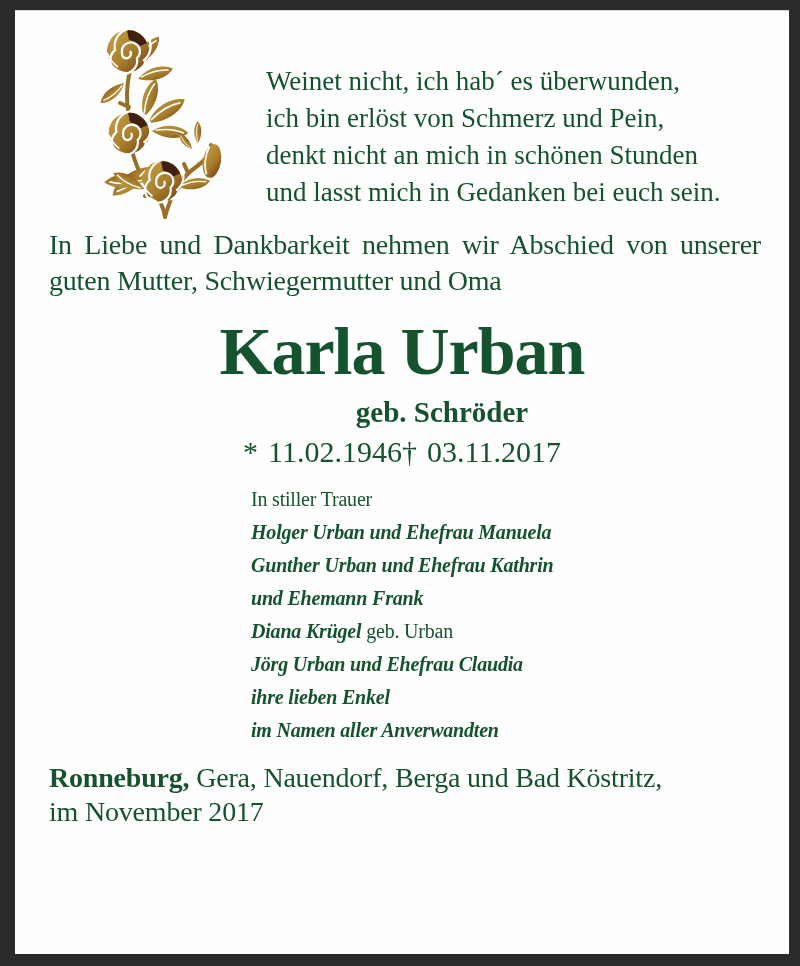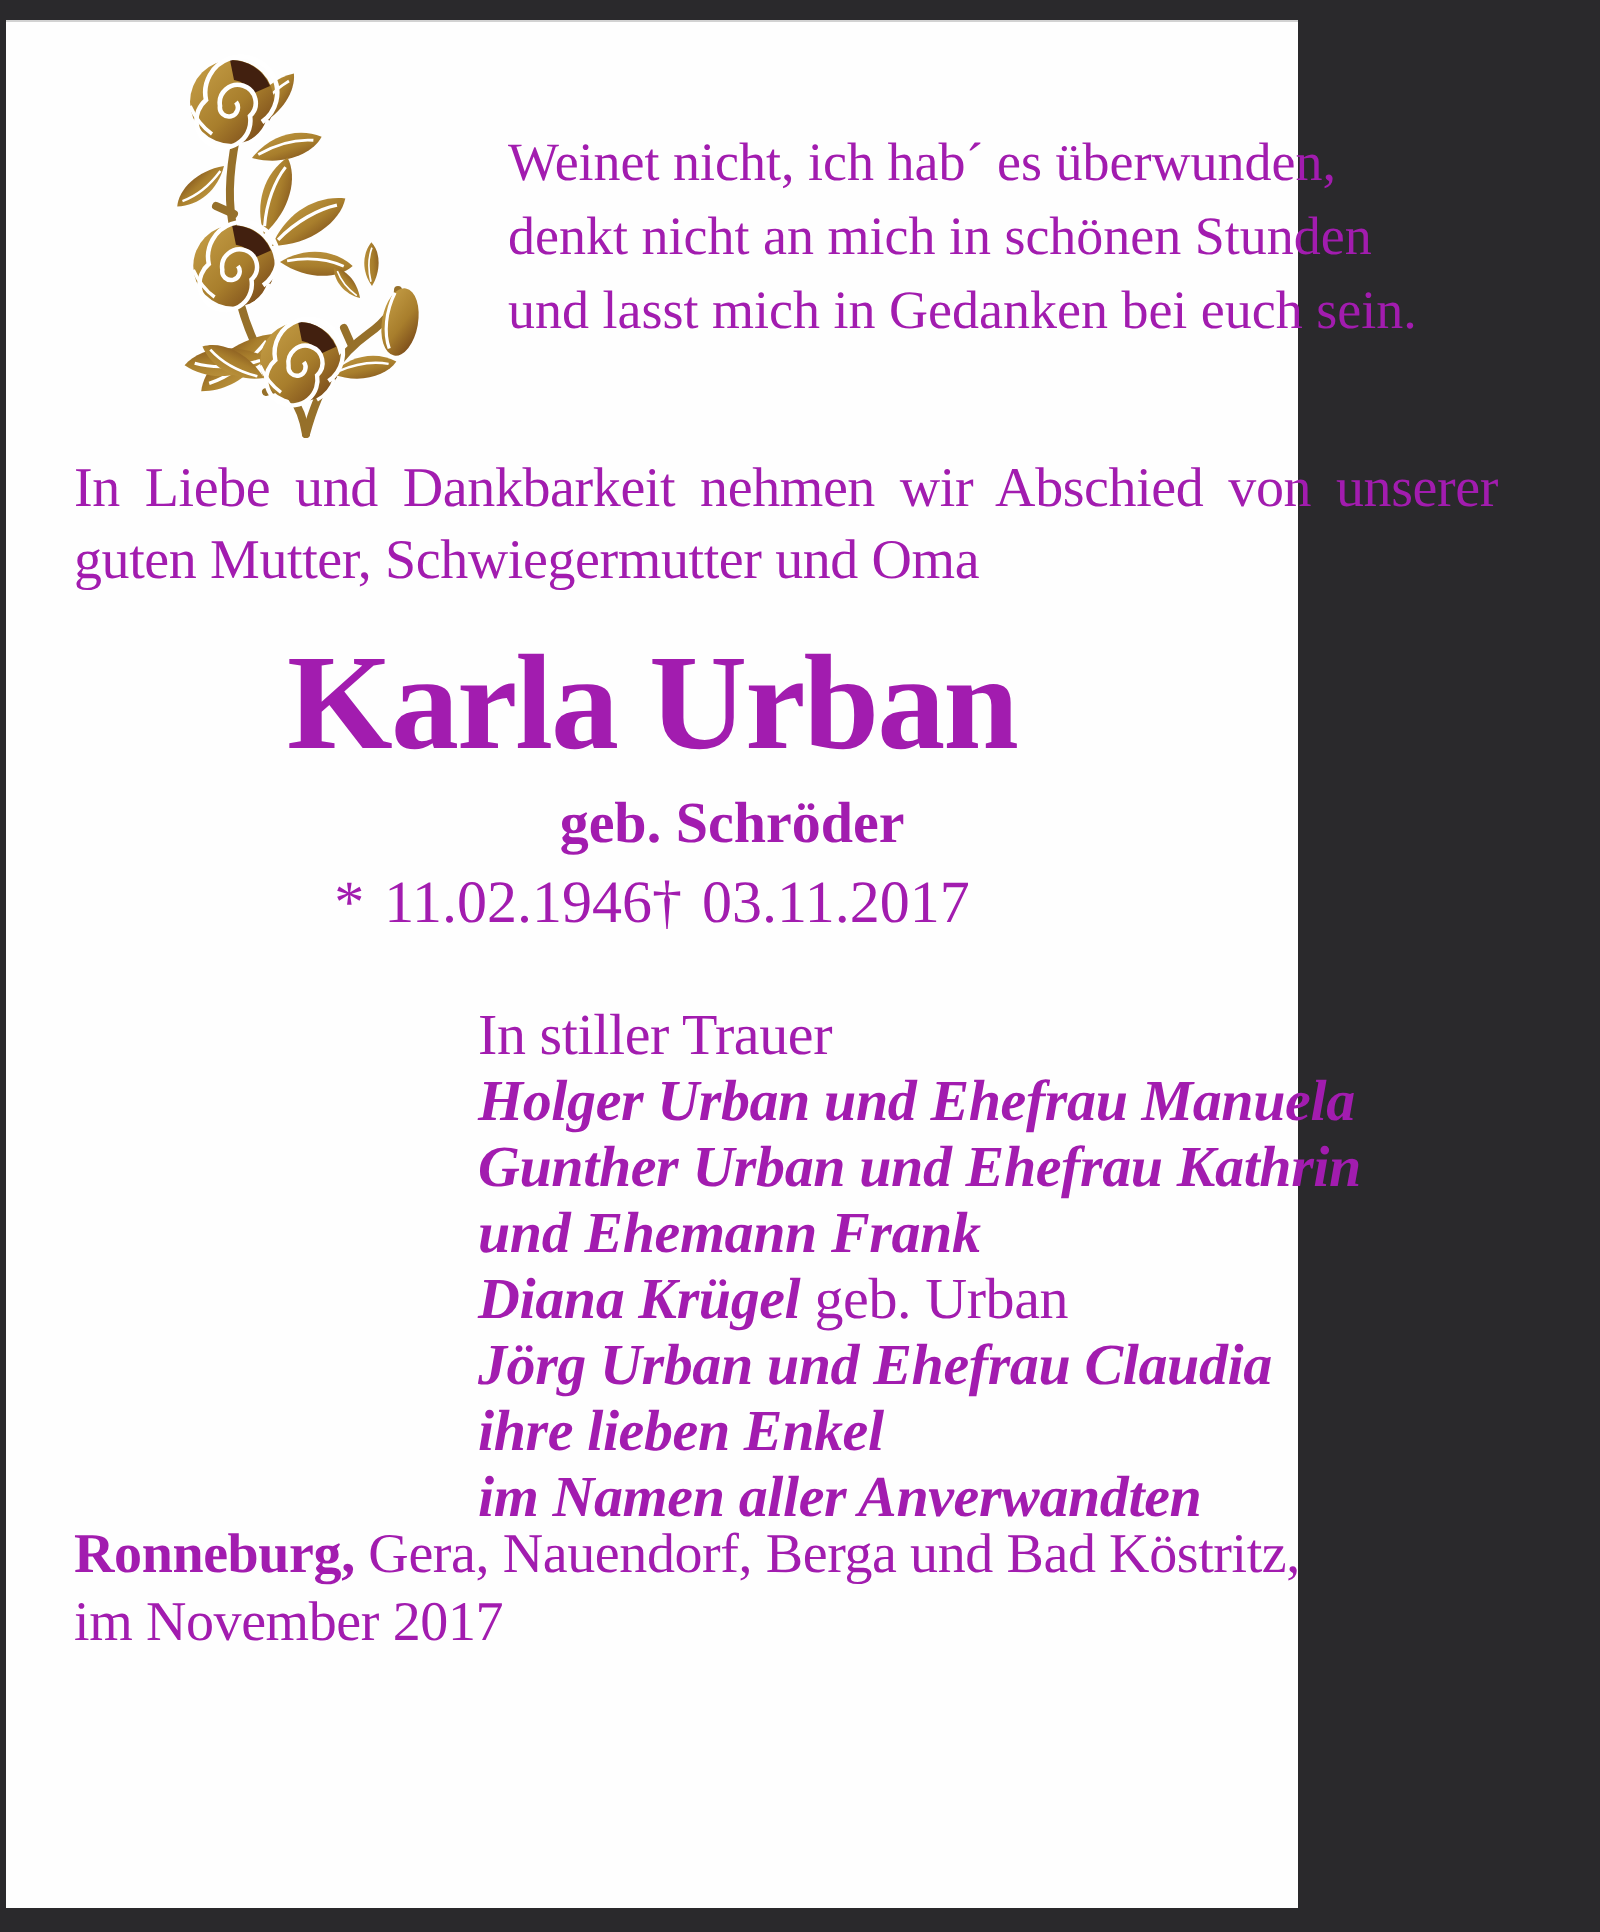--- a/index.html
+++ b/index.html
@@ -8,25 +8,25 @@
     padding: 0;
     width: 800px;
     height: 966px;
     overflow: hidden;
     font-family: "Liberation Serif", "DejaVu Serif", serif;
   }
   body { background: #2a292c; position: relative; }
 
   .sheet {
     position: absolute;
-    left: 3px; top: 10px;
-    width: 646px; height: 943px;
+    left: 15px; top: 10px;
+    width: 774px; height: 943px;
     background: #fefefe;
     border-top: 1px solid #d2d2d2;
-    color: #a21caf;
+    color: #14532d;
   }
 
   
   .rose-wrap {
     position: absolute;
     left: 77px; top: 10px;
     width: 160px; height: 200px;
   }
   .rose-wrap svg { width: 100%; height: 100%; display: block; }
 
@@ -78,25 +78,24 @@
     width: 100%;
     display: flex;
     justify-content: center;
     font-size: 30px;
   }
   .dates .sym { margin-right: 10px; }
 
   .mourners {
     position: absolute;
     left: 236px; top: 472px;
-    font-size: 29px;
+    font-size: 20px;
     line-height: 33px;
     white-space: nowrap;
     letter-spacing: -0.2px;
-    margin-top: 19px;
   }
   .mourners .m-line b { font-weight: bold; font-style: italic; }
 
   .location {
     position: absolute;
     left: 34px; top: 750px;
     width: 712px;
     font-size: 28px;
     line-height: 34px;
     letter-spacing: -0.2px;
@@ -166,20 +165,21 @@
       </g>
 
       <use href="#bloom" transform="translate(36,30)"></use>
       <use href="#bloom" transform="translate(37,112) scale(0.97)"></use>
       <use href="#bloom" transform="translate(70,160) scale(0.95)"></use>
     </svg>
   </div>
 
   <div class="poem">
     <div>Weinet nicht, ich hab´ es überwunden,</div>
+    <div>ich bin erlöst von Schmerz und Pein,</div>
     <div>denkt nicht an mich in schönen Stunden</div>
     <div>und lasst mich in Gedanken bei euch sein.</div>
   </div>
 
   <div class="intro">
     <div class="just">In Liebe und Dankbarkeit nehmen wir Abschied von unserer</div>
     <div>guten Mutter, Schwiegermutter und Oma</div>
   </div>
 
   <h1 class="name">Karla Urban</h1>

